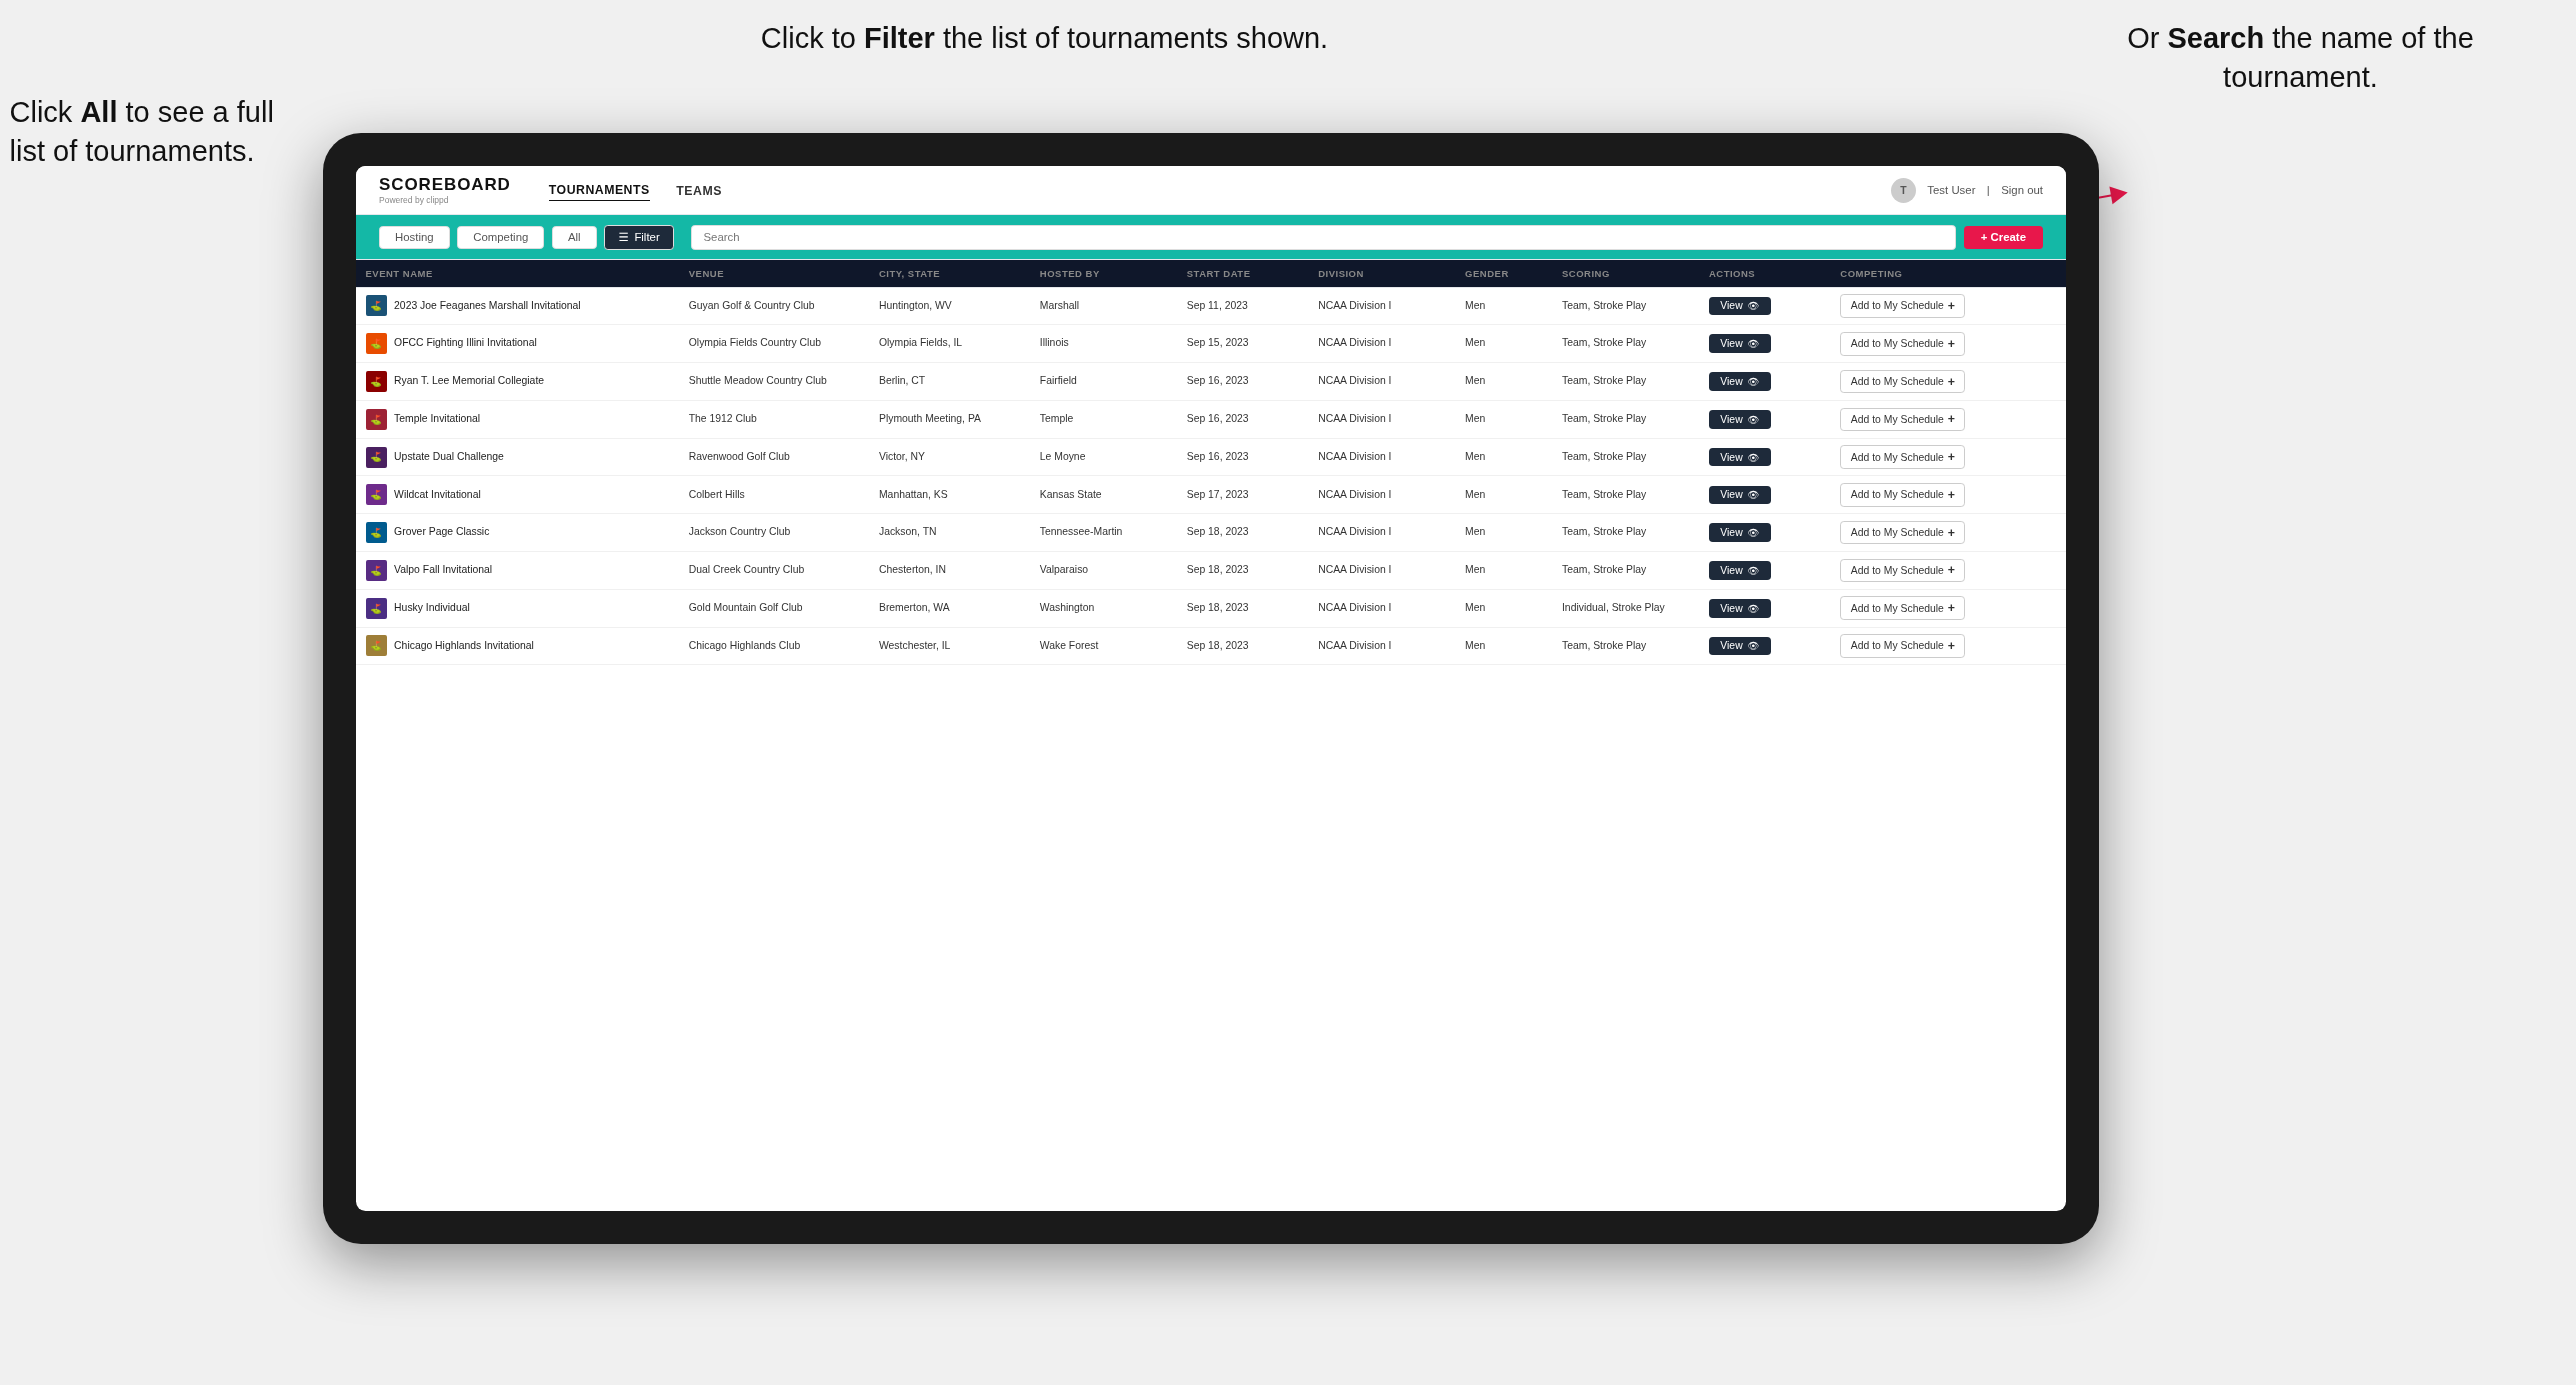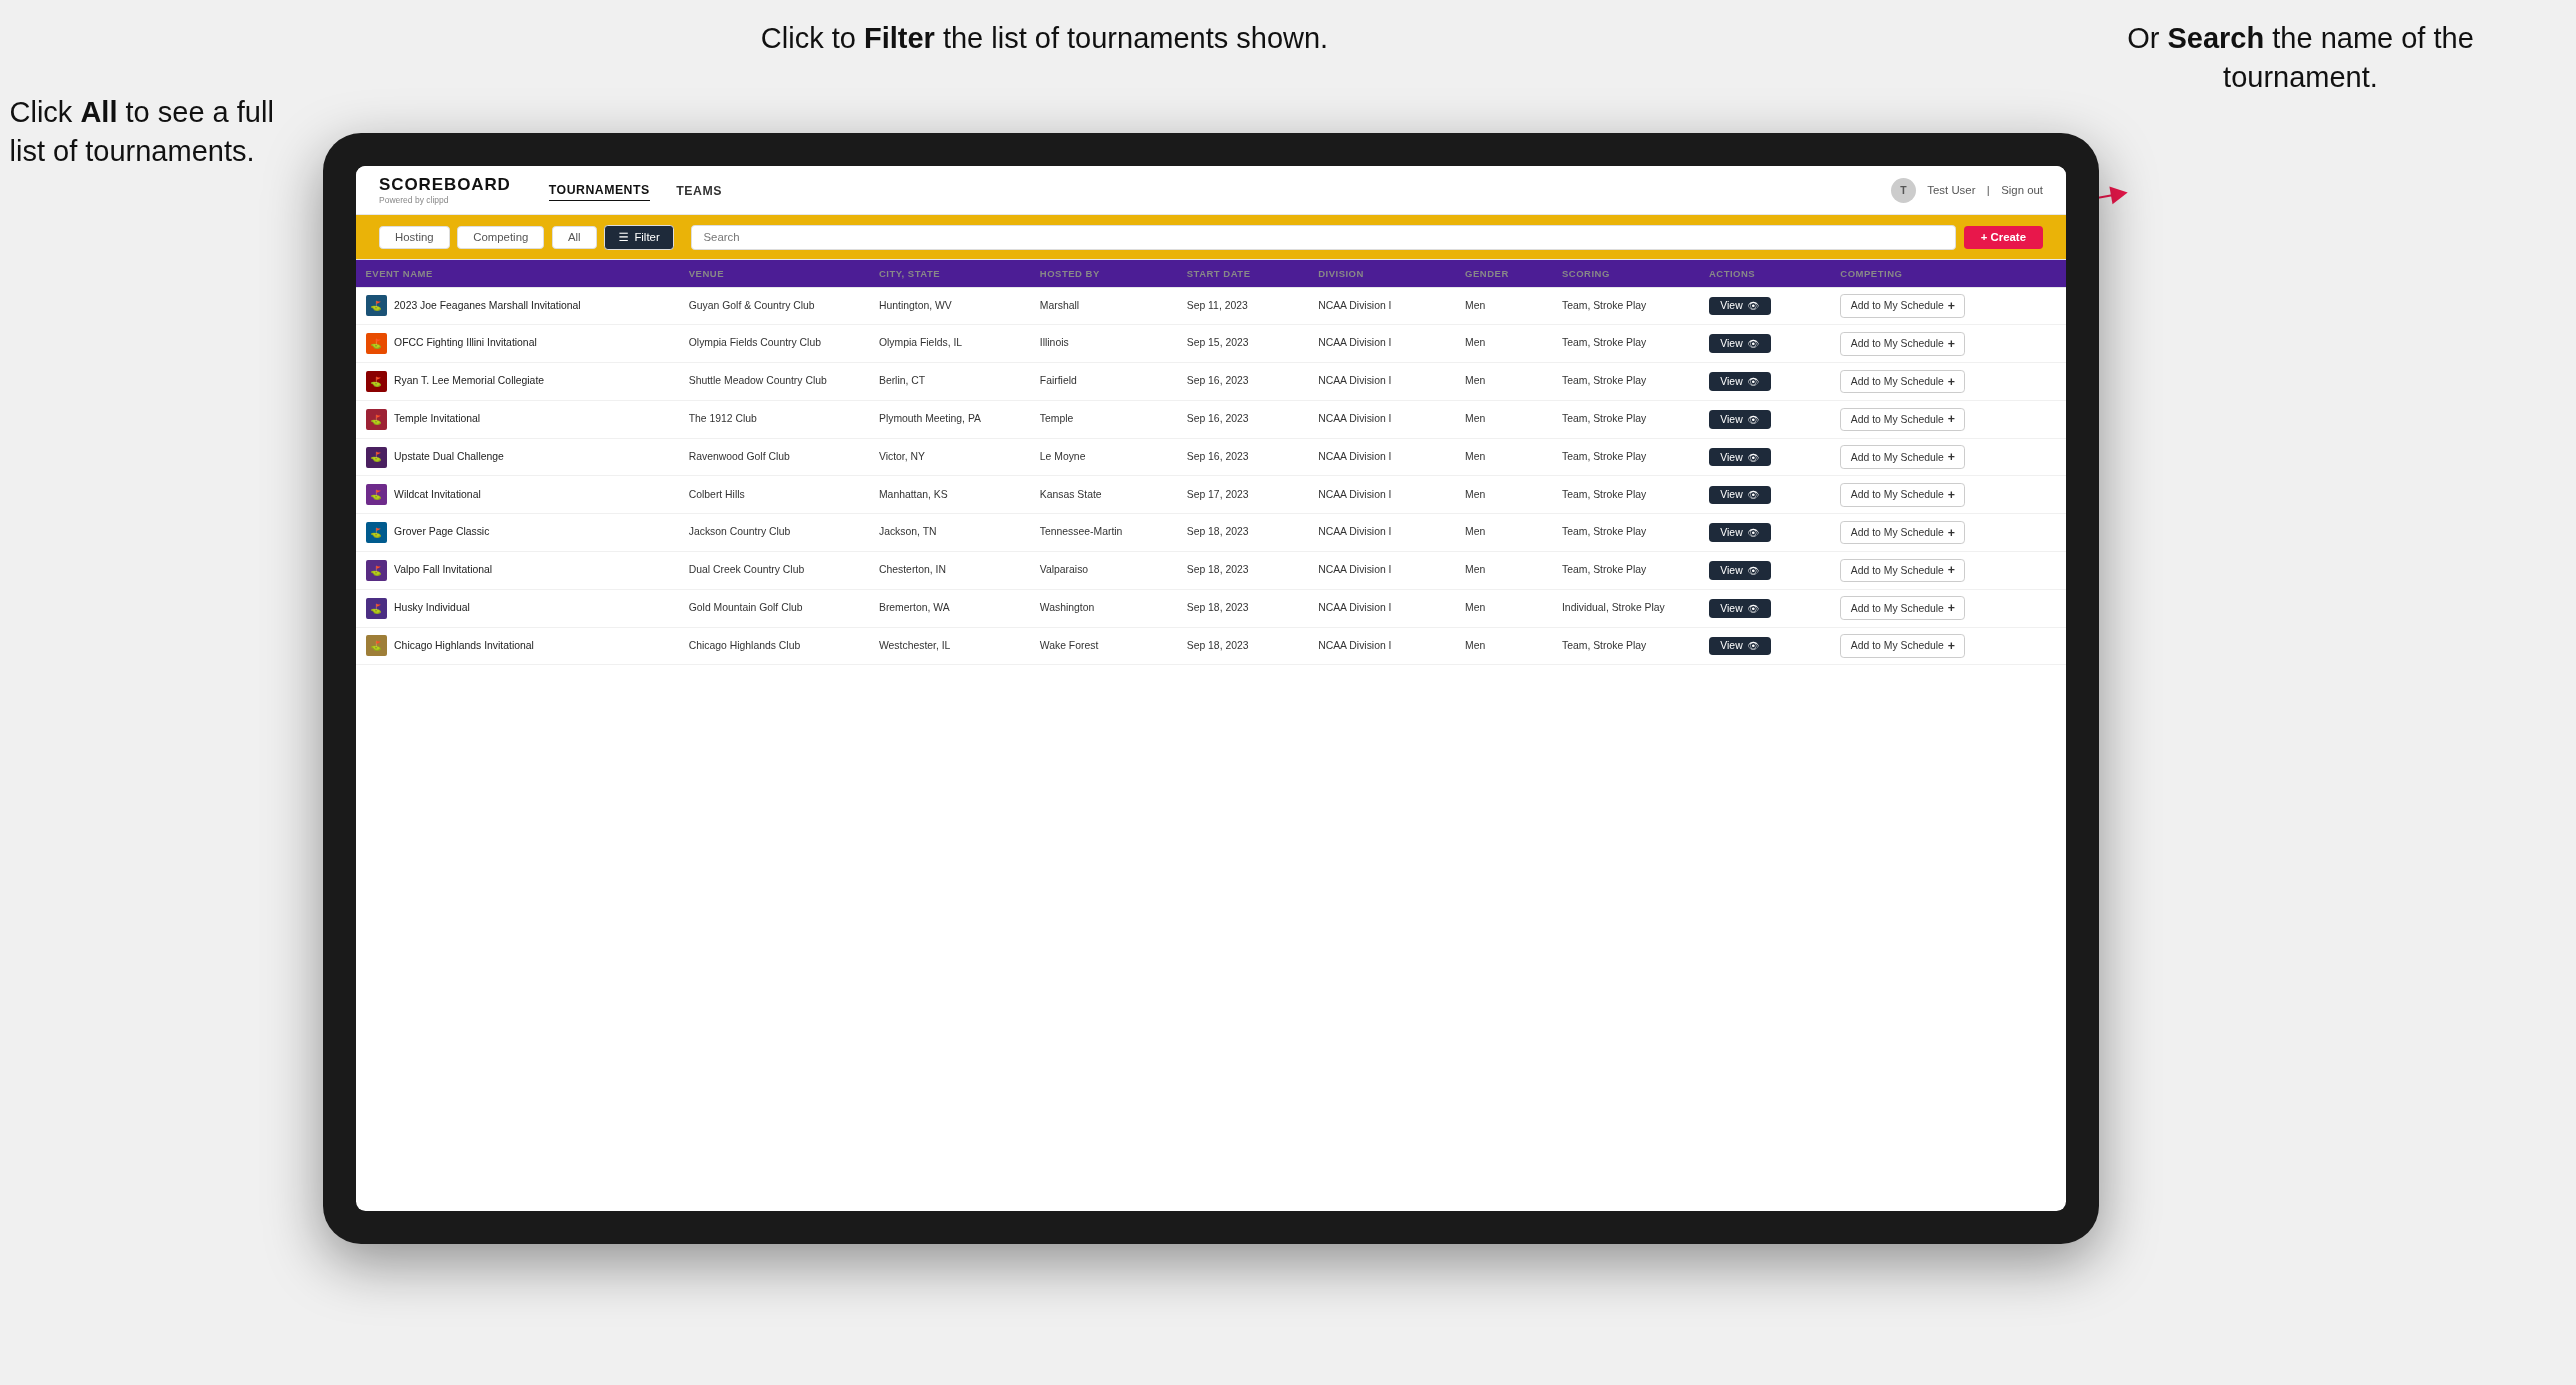--- a/index.html
+++ b/index.html
@@ -189,21 +189,21 @@
       font-weight: bold;
       color: #555;
     }
 
     
     .filter-bar {
       display: flex;
       align-items: center;
       padding: 9.5px 23px;
       gap: 7.6px;
-      background: #eab308;
+      background: #14b8a6;
       border-bottom: 0.9px solid #e5e7eb;
       flex-shrink: 0;
     }
     .filter-btn {
       padding: 4.7px 15px;
       border: 0.9px solid #ddd;
       border-radius: 3.8px;
       font-size: 11.4px;
       cursor: pointer;
       background: #fff;
@@ -261,21 +261,21 @@
 
     thead th {
       text-align: left;
       padding: 7.6px 9.5px;
       color: #888;
       font-size: 9.5px;
       font-weight: 600;
       text-transform: uppercase;
       letter-spacing: 0.5px;
       border-bottom: 0.9px solid #e5e7eb;
-      background: #4c1d95;
+      background: #0f172a;
       white-space: nowrap;
     }
 
     tbody tr {
       border-bottom: 0.9px solid #f0f0f0;
     }
 
     tbody td {
       padding: 6.6px 9.5px;
       vertical-align: middle;

